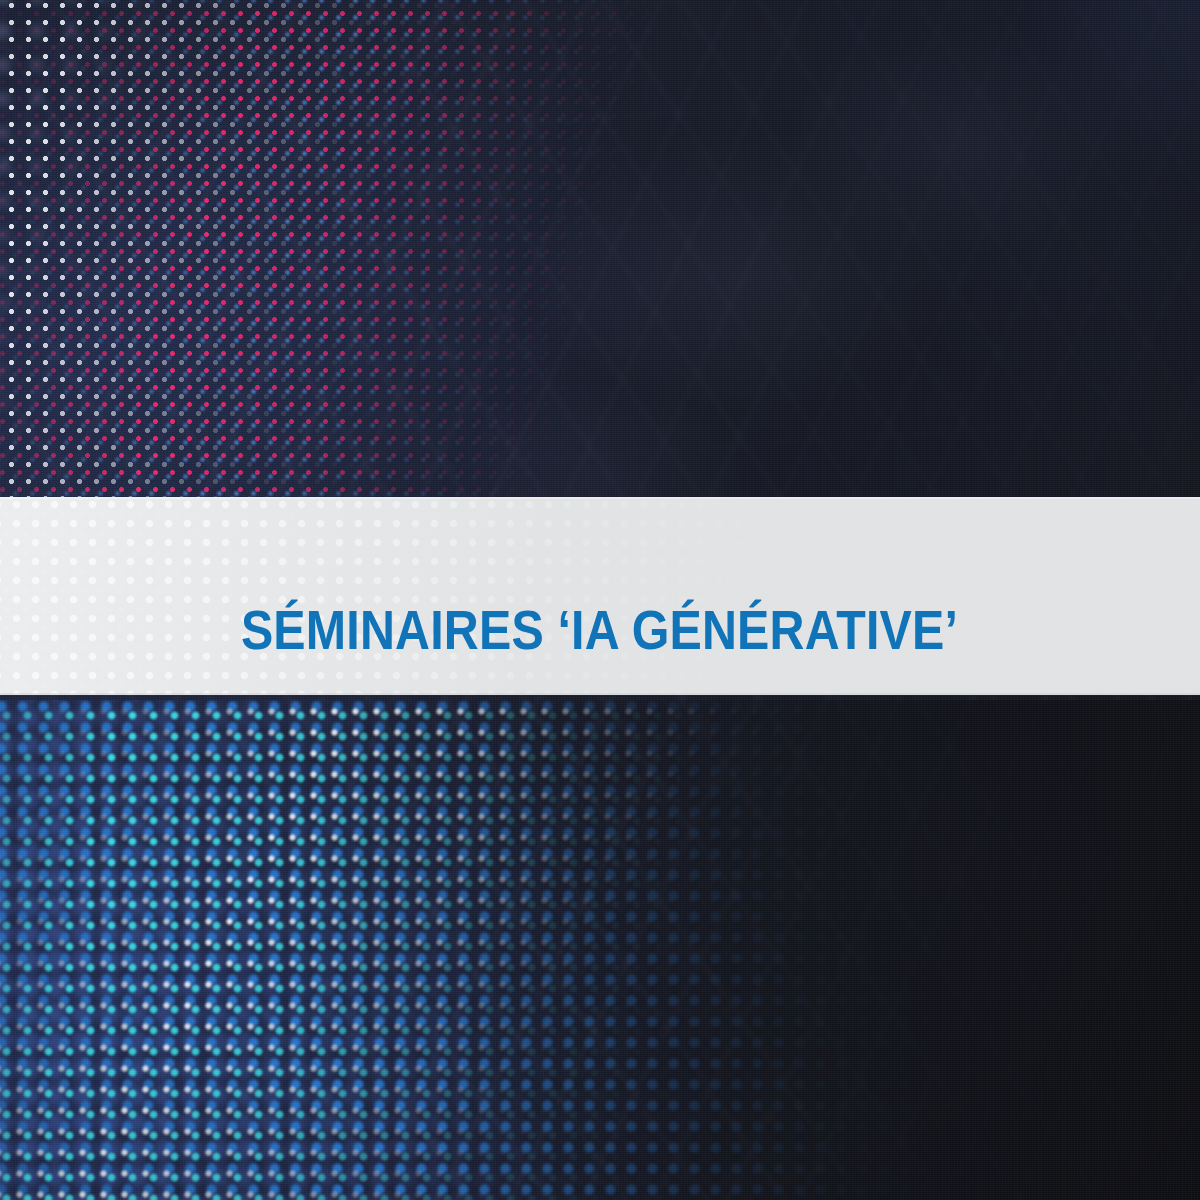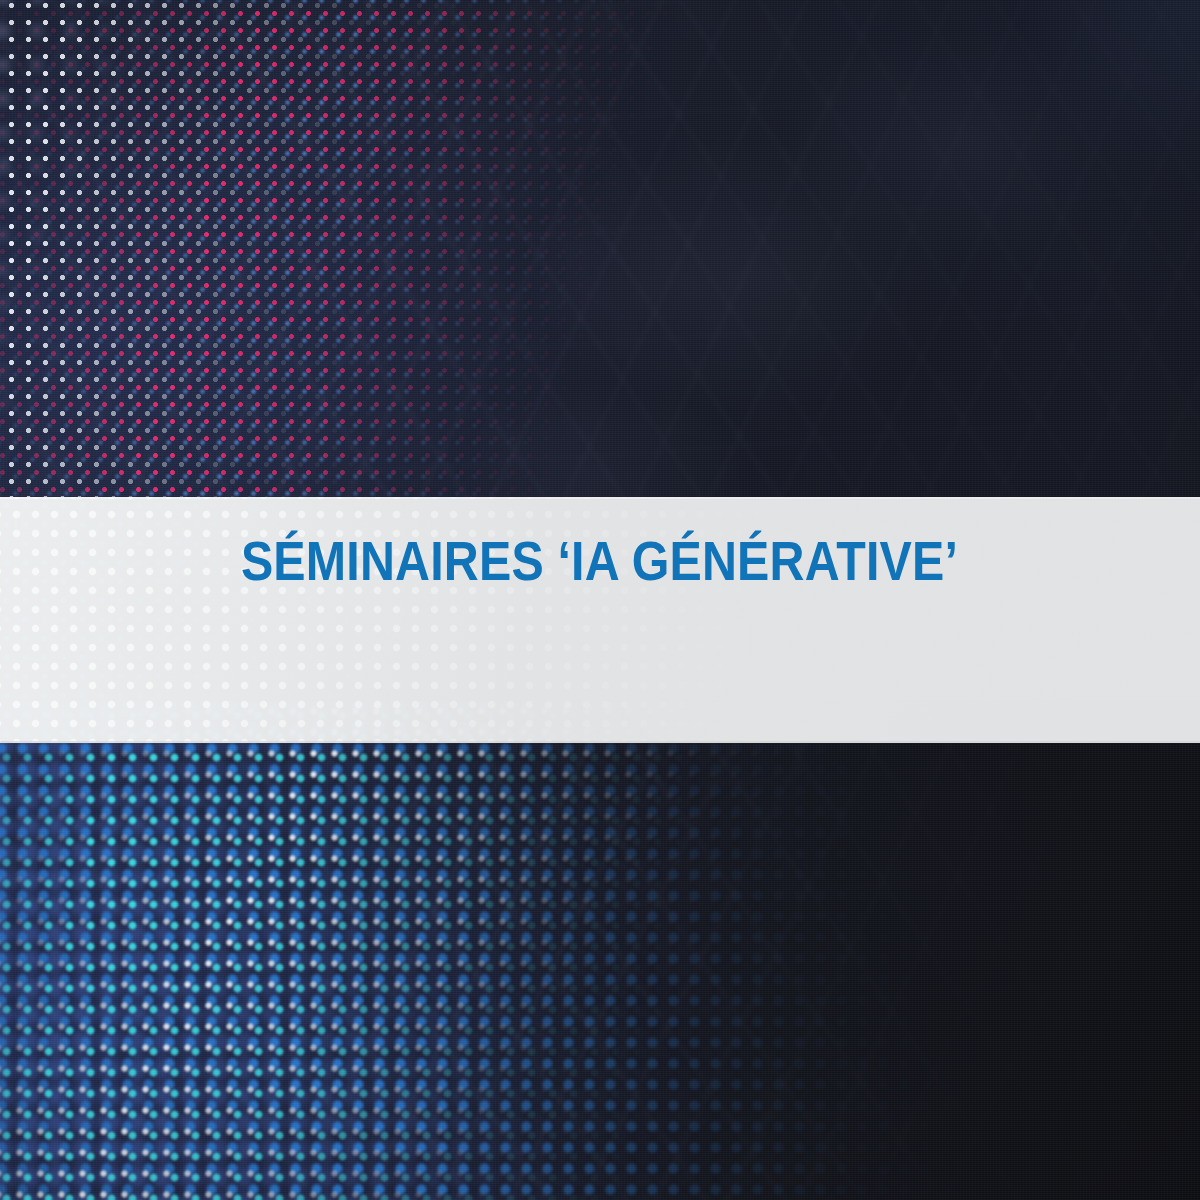--- a/index.html
+++ b/index.html
@@ -162,24 +162,24 @@
     inset: 0;
     background: linear-gradient(100deg, rgba(20,23,34,0) 30%, rgba(20,23,34,0.35) 50%, rgba(19,22,32,0.62) 72%, rgba(19,22,32,0.70) 100%);
   }
 
   
   .band {
     position: absolute;
     left: 0;
     right: 0;
     top: 497px;
-    height: 246px;
+    height: 198px;
     background: rgba(233,234,235,0.965);
     display: flex;
-    align-items: flex-start;
+    align-items: flex-end;
     justify-content: center;
     overflow: hidden;
   }
   
   .band-dots {
     position: absolute;
     inset: -20%;
     background-image:
       radial-gradient(circle at 50% 50%, rgba(255,255,255,0.95) 0 3.2px, rgba(255,255,255,0) 4.3px);
     background-size: 19px 19px;

